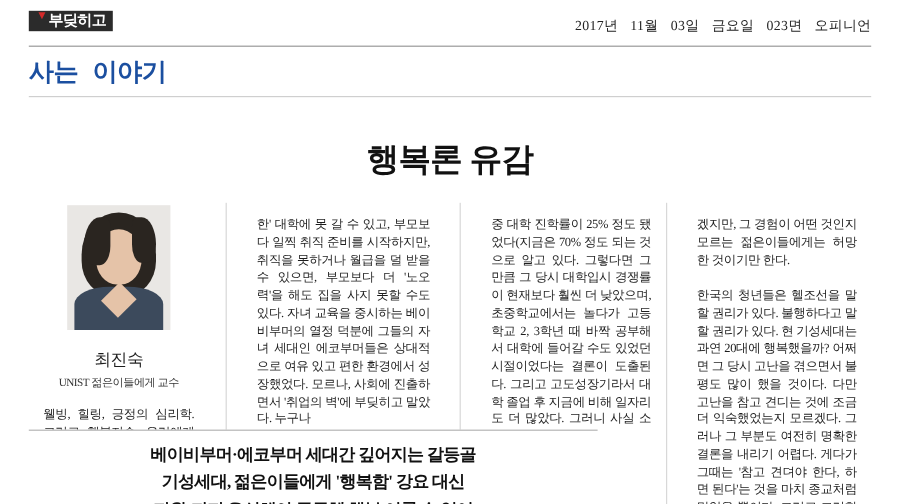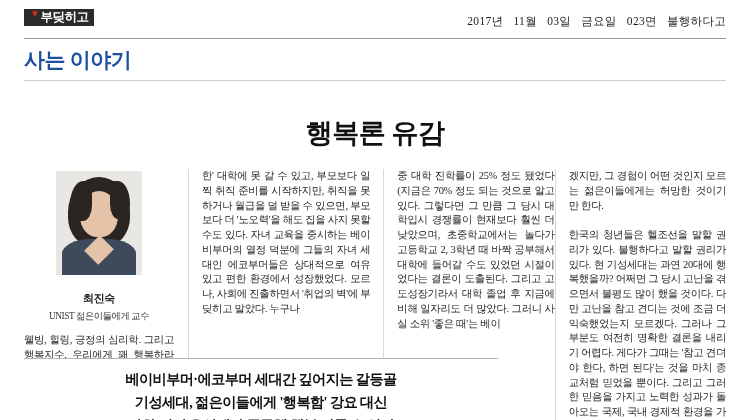--- a/index.html
+++ b/index.html
@@ -65,21 +65,21 @@
   .section-rule {
     border-top: 1px solid #9a9a9a;
     margin-top: 6px;
   }
   .section-title {
     color: #1b4fa0;
     font-size: 21px;
     font-weight: bold;
     letter-spacing: -0.5px;
     padding: 7px 0 6px 0;
-    font-family: Liberation Serif, serif;
+    font-family: Liberation Mono, monospace;
   }
   .thin-rule {
     border-top: 1px solid #cfcfcf;
   }
 
   
   .headline {
     text-align: center;
     font-size: 27px;
     font-weight: bold;
@@ -97,21 +97,21 @@
   }
   .col {
     box-sizing: border-box;
     font-size: 10.4px;
     line-height: 1.42;
     text-align: justify;
     color: #1d1d1d;
     letter-spacing: -0.3px;
   }
   .col p {
-    margin: 0;
+    margin: 12px;
   }
   .col-1 {
     width: 218px;
     padding-right: 14px;
   }
   .col-2 {
     width: 256px;
     padding: 0 13px;
     border-left: 1px solid #d8d8d8;
   }
@@ -170,22 +170,22 @@
     border-radius: 40% 40% 0 0;
   }
   .portrait .collar {
     position: absolute;
     left: 33px; bottom: 14px;
     width: 20px; height: 22px;
     background: #e5c3a8;
     transform: rotate(45deg);
   }
   .author-name {
-    font-size: 11px;
-    font-weight: bold;
+    font-size: 14px;
+    font-weight: normal;
     letter-spacing: -0.4px;
     margin-top: 16px;
   }
   .author-affil {
     font-size: 9.3px;
     color: #333;
     letter-spacing: -0.4px;
     margin-top: 3px;
     margin-bottom: 8px;
   }
@@ -217,21 +217,21 @@
     <div class="logo">
       <span class="logo-mark">▼</span>
       <span>부딪히고</span>
     </div>
     <div class="dateline">
       <span>2017년</span>
       <span>11월</span>
       <span>03일</span>
       <span>금요일</span>
       <span>023면</span>
-      <span>불행하다고</span>
+      <span>오피니언</span>
     </div>
   </div>
 
   <div class="section-rule"></div>
   <div class="section-title">사는 이야기</div>
   <div class="thin-rule"></div>
 
   <div class="headline">행복론 유감</div>
 
   <div class="body-area">

